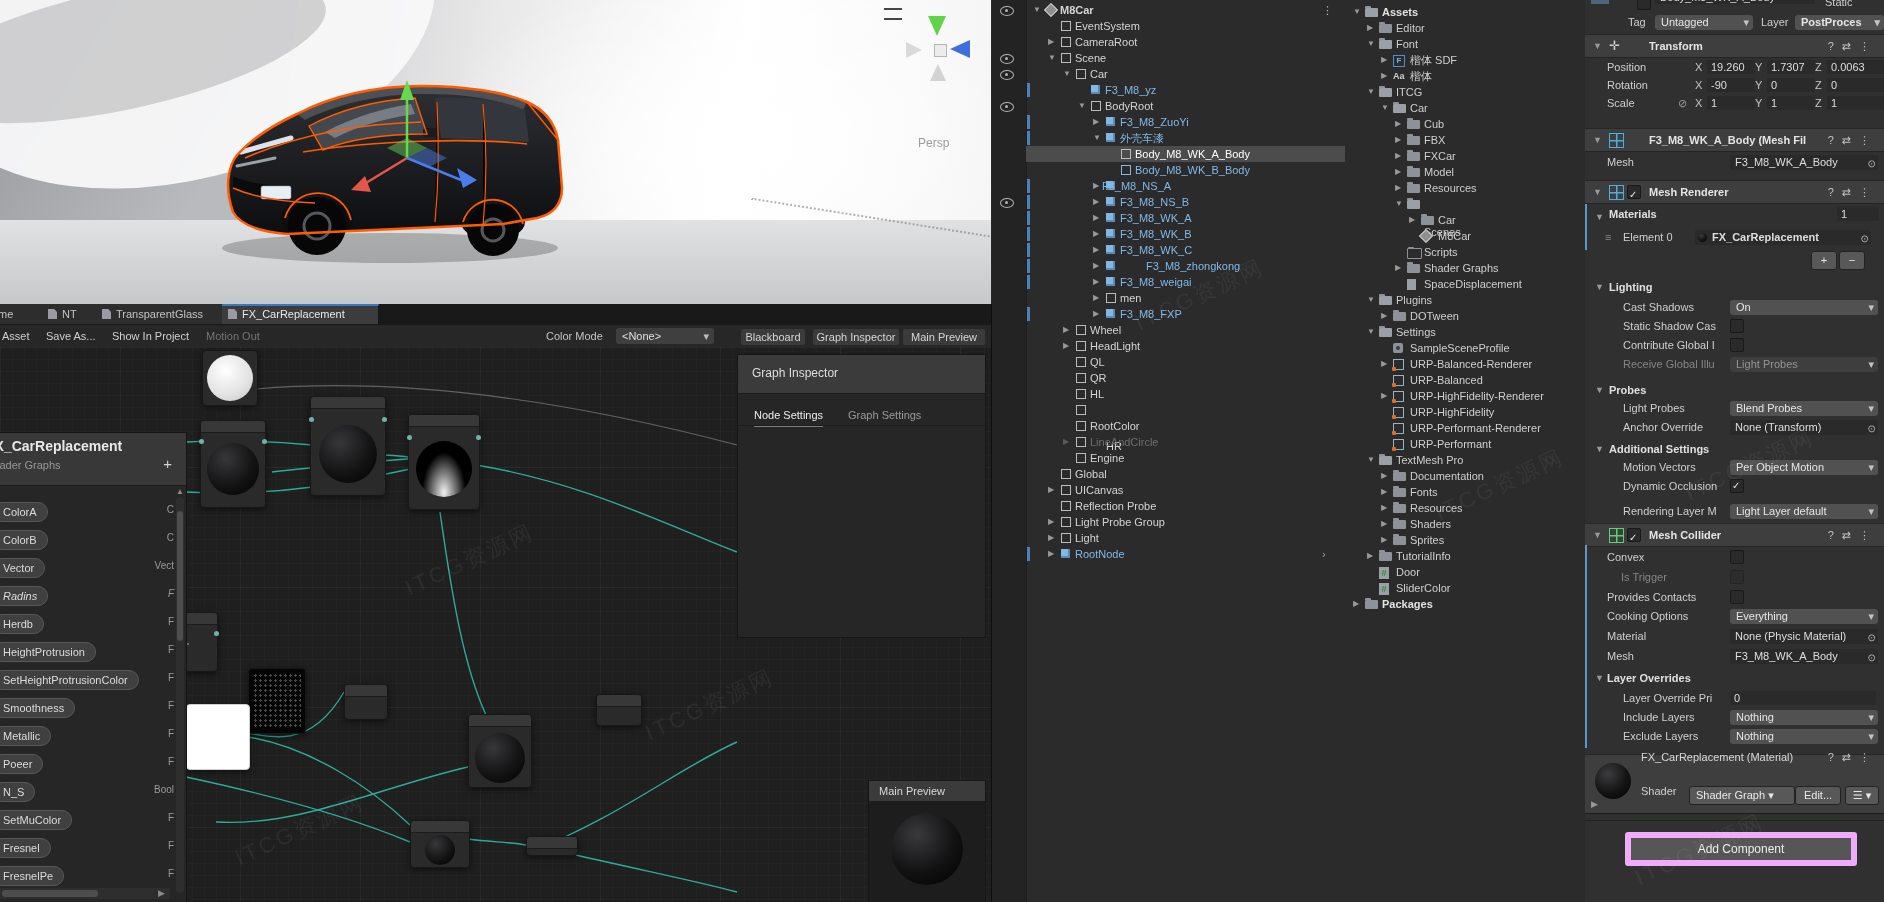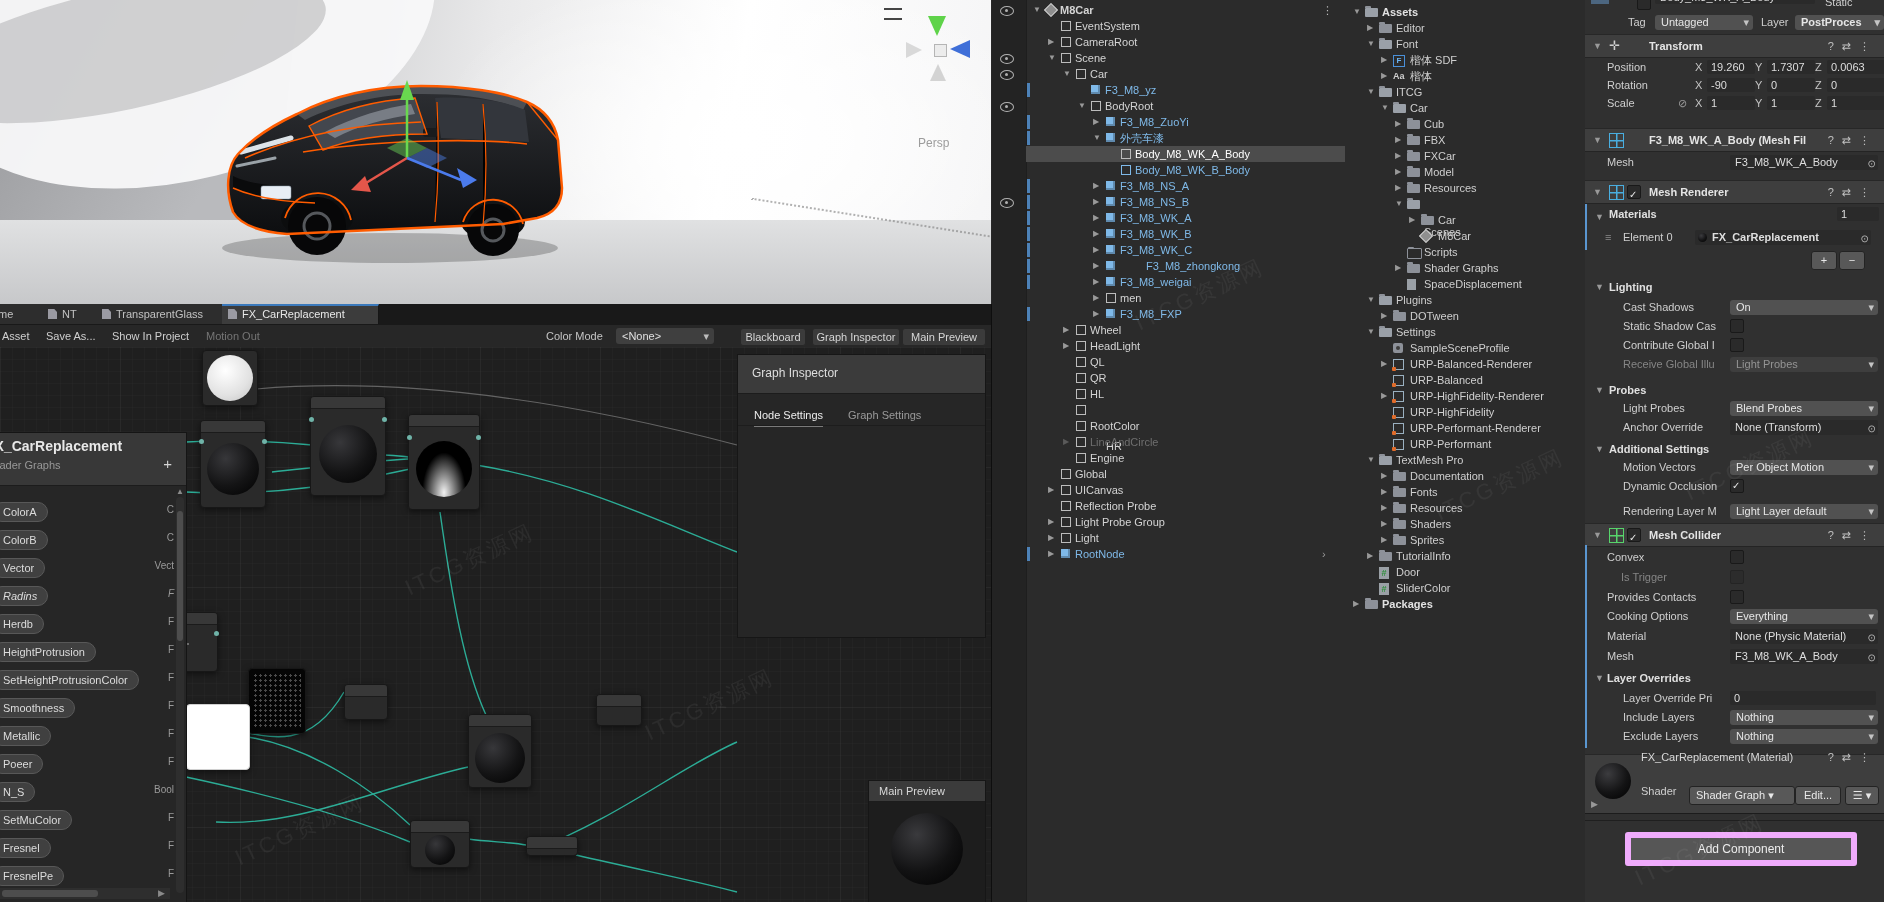--- a/index.html
+++ b/index.html
@@ -448,21 +448,21 @@
         <span class="trlbl c-w" style="left: 109px;">Body_M8_WK_A_Body</span>
       </div>
       <div class="hrow" style="top: 162px;">
         <span class="ic ic-cube blue" style="left: 95px;"></span>
         <span class="trlbl c-b" style="left: 109px;">Body_M8_WK_B_Body</span>
       </div>
       <div class="hrow" style="top: 178px;">
         <span class="bar"></span>
         <span class="arr" style="left: 67px;">▶</span>
         <span class="ic ic-pref" style="left: 80px;"></span>
-        <span class="trlbl c-b" style="left: 94px;">F3_M8_NS_A</span>
+        <span class="trlbl c-b" style="left: 76px;">F3_M8_NS_A</span>
       </div>
       <div class="hrow" style="top: 194px;">
         <span class="bar"></span>
         <span class="eye"></span>
         <span class="arr" style="left: 67px;">▶</span>
         <span class="ic ic-pref" style="left: 80px;"></span>
         <span class="trlbl c-b" style="left: 94px;">F3_M8_NS_B</span>
       </div>
       <div class="hrow" style="top: 210px;">
         <span class="bar"></span>

